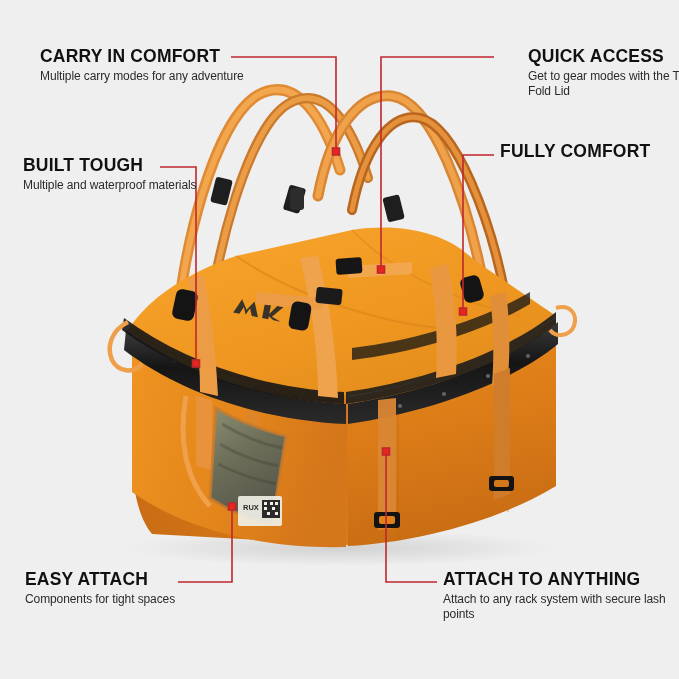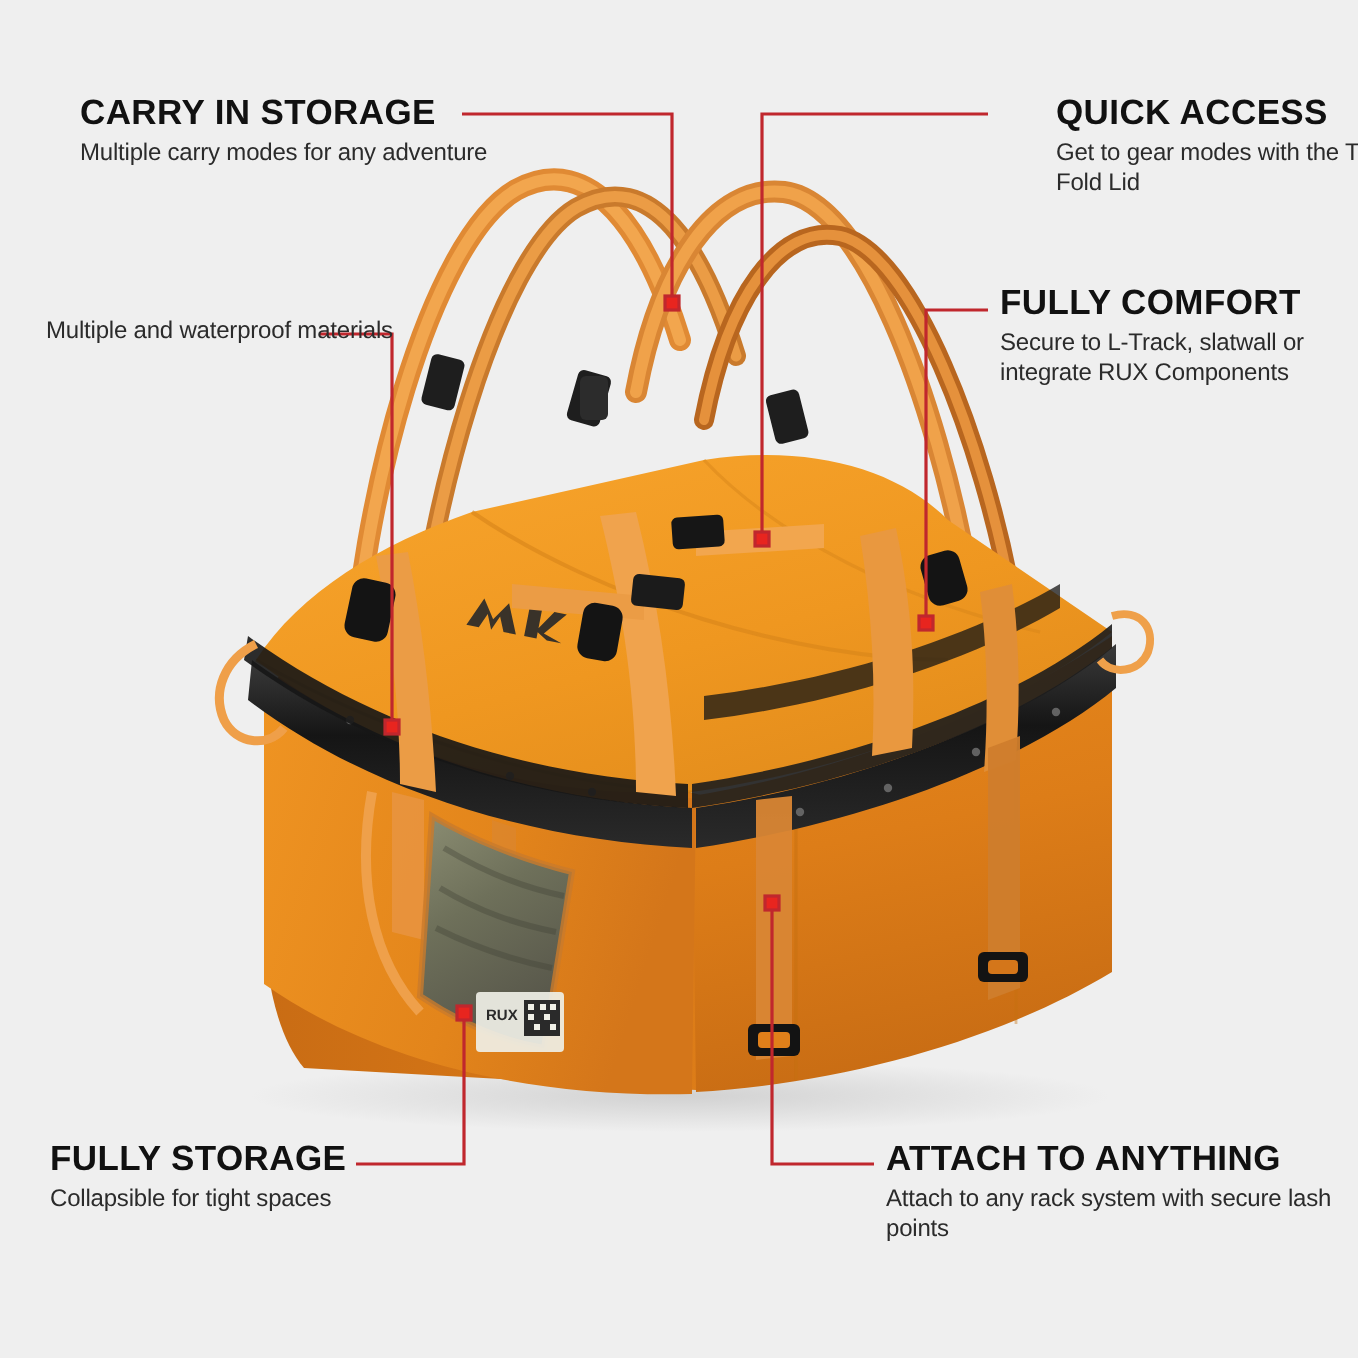--- a/index.html
+++ b/index.html
@@ -260,41 +260,41 @@
       <rect x="228.5" y="503" width="7" height="7" fill="#e8251f"></rect>
 
       <path d="M437 582 L 386 582 L 386 452"></path>
       <rect x="382.5" y="448" width="7" height="7" fill="#e8251f"></rect>
     </g>
   </svg>
 
   <div id="callout-layer">
 
     <div class="callout" id="co-carry">
-      <div class="c-title">CARRY IN STORAGE</div>
+      <div class="c-title">CARRY IN COMFORT</div>
       <div class="c-body">Multiple carry modes for any adventure</div>
     </div>
 
     <div class="callout" id="co-quick">
       <div class="c-title">QUICK ACCESS</div>
       <div class="c-body">Get to gear modes with the Tri-Fold Lid</div>
     </div>
 
     <div class="callout" id="co-built">
+      <div class="c-title">BUILT TOUGH</div>
       <div class="c-body">Multiple and waterproof materials</div>
     </div>
 
     <div class="callout" id="co-modular">
       <div class="c-title">FULLY COMFORT</div>
-      <div class="c-body">Secure to L-Track, slatwall or integrate RUX Components</div>
     </div>
 
     <div class="callout" id="co-storage">
-      <div class="c-title">FULLY STORAGE</div>
-      <div class="c-body">Collapsible for tight spaces</div>
+      <div class="c-title">EASY ATTACH</div>
+      <div class="c-body">Components for tight spaces</div>
     </div>
 
     <div class="callout" id="co-attach">
       <div class="c-title">ATTACH TO ANYTHING</div>
       <div class="c-body">Attach to any rack system with secure lash points</div>
     </div>
 
   </div>
 </div>
 

